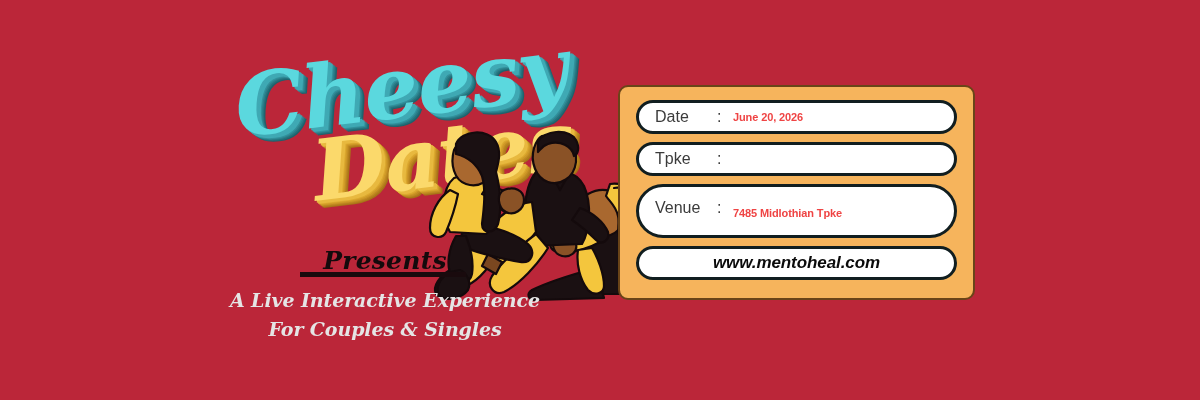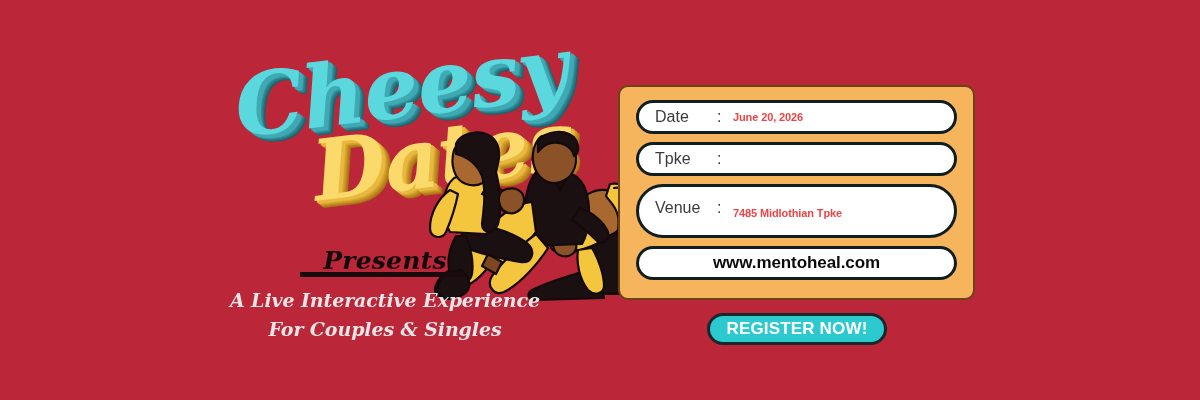--- a/index.html
+++ b/index.html
@@ -165,20 +165,21 @@
   }
   .info-value .vline2 {
     display: block;
     margin-top: 8px;
   }
   .url-value {
     font-size: 17px;
     font-weight: bold;
     color: #0B0B0B;
     letter-spacing: -0.005em;
+    font-style: italic;
   }
 
   
   #register-button {
     position: absolute;
     left: 707px;
     top: 313px;
     width: 180px;
     height: 32px;
     background: #2CC9CE;
@@ -301,15 +302,14 @@
         <span class="vline2">7485 Midlothian Tpke</span>
       </span>
     </div>
 
     <div class="info-row url-row">
       <span class="url-value">www.mentoheal.com</span>
     </div>
 
   </div>
 
-  <div id="register-button">REGISTER NOW!</div>
 
 </div>
 
 </body></html>

